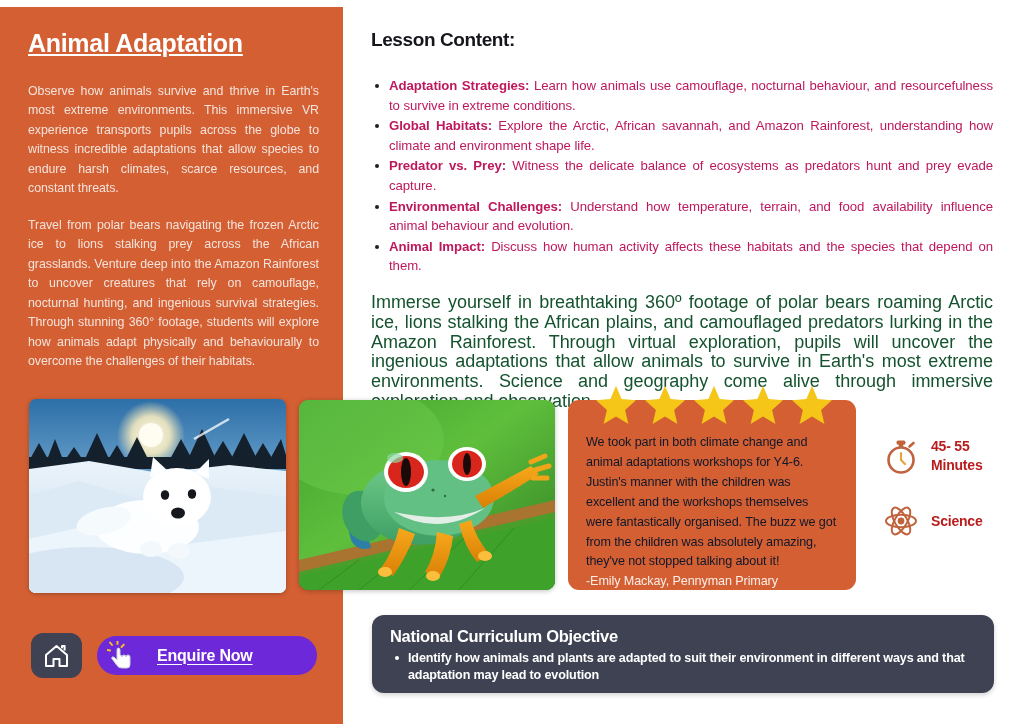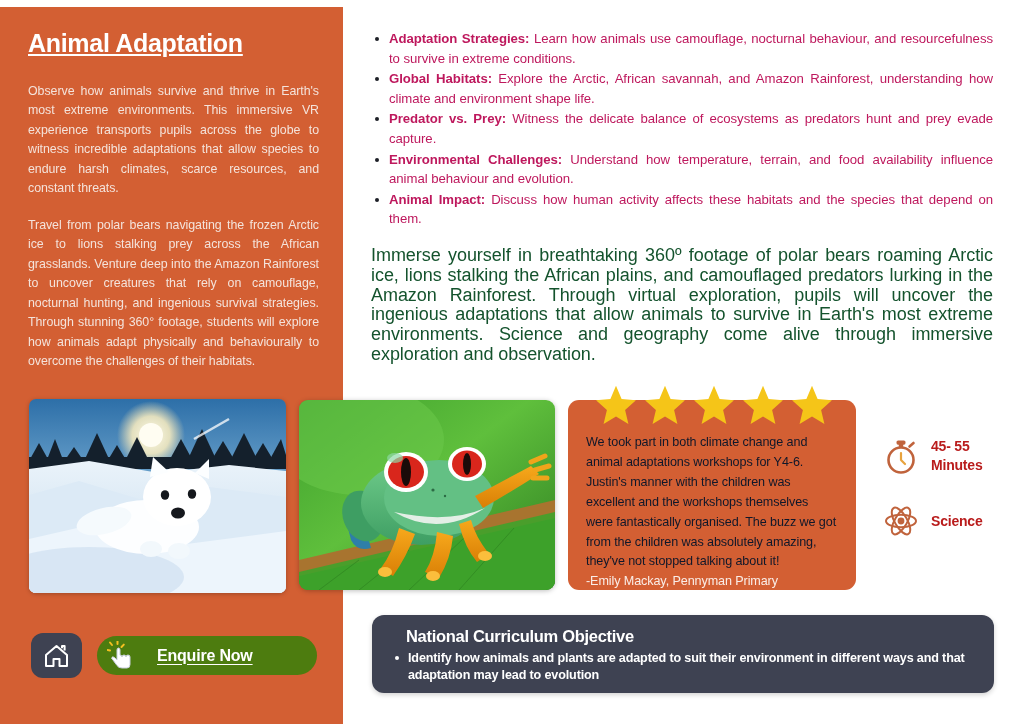--- a/index.html
+++ b/index.html
@@ -67,21 +67,21 @@
     left: 31px; top: 633px;
     width: 51px; height: 45px;
     background: #3E4252;
     border-radius: 12px;
     display: flex; align-items: center; justify-content: center;
   }
   .enquire-btn {
     position: absolute;
     left: 97px; top: 636px;
     width: 220px; height: 39px;
-    background: #4d7c0f;
+    background: #6d28d9;
     border-radius: 20px;
     display: flex; align-items: center;
     padding-left: 10px;
     gap: 8px;
   }
   .enquire-label {
     color: #FFFFFF;
     font-size: 16px;
     font-weight: 700;
     text-decoration: underline;
@@ -188,21 +188,20 @@
     border-radius: 12px;
     padding: 12px 20px 0 18px;
     box-shadow: 0 2px 5px rgba(0,0,0,.18);
   }
   .curriculum-title {
     color: #FFFFFF;
     font-size: 16.5px;
     font-weight: 700;
     letter-spacing: -0.3px;
     margin-bottom: 4px;
-    margin-left: 16px;
   }
   .curriculum-list { list-style: none; }
   .curriculum-list li {
     position: relative;
     padding-left: 18px;
     color: #FFFFFF;
     font-size: 12.6px;
     font-weight: 700;
     line-height: 16.5px;
     letter-spacing: -0.15px;
@@ -361,20 +360,21 @@
           <path d="M10.5 3 L10.5 0.5"></path>
           <path d="M14.5 6 L16.8 3.6"></path>
         <path d="M3 9.5 L0.6 9"></path>
       </g>
       <path d="M10 9 V19 L7.5 16.5 Q5.5 15 4.5 17 L10 24.5 Q11.5 27 15 27 H20 Q23 27 23 23.5 V16 Q23 14 21 14 Q19 14 19 16 Q19 14 17 14 Q15 14 15 16 Q15 14 13 14 V9 Q13 7 11.5 7 Q10 7 10 9 Z" fill="#FFFFFF" stroke="#C9CEDD" stroke-width="1"></path>
     </svg>
     <span class="enquire-label">Enquire Now</span>
   </div>
 
   <div class="content">
+    <div class="content-heading">Lesson Content:</div>
     <ul class="bullets">
       <li><b>Adaptation Strategies:</b><span> Learn how animals use camouflage, nocturnal behaviour, and resourcefulness to survive in extreme conditions.</span></li>
       <li><b>Global Habitats:</b><span> Explore the Arctic, African savannah, and Amazon Rainforest, understanding how climate and environment shape life.</span></li>
       <li><b>Predator vs. Prey:</b><span> Witness the delicate balance of ecosystems as predators hunt and prey evade capture.</span></li>
       <li><b>Environmental Challenges:</b><span> Understand how temperature, terrain, and food availability influence animal behaviour and evolution.</span></li>
       <li><b>Animal Impact:</b><span> Discuss how human activity affects these habitats and the species that depend on them.</span></li>
     </ul>
     <div class="summary-para">Immerse yourself in breathtaking 360º footage of polar bears roaming Arctic ice, lions stalking the African plains, and camouflaged predators lurking in the Amazon Rainforest. Through virtual exploration, pupils will uncover the ingenious adaptations that allow animals to survive in Earth's most extreme environments. Science and geography come alive through immersive exploration and observation.</div>
   </div>
 

